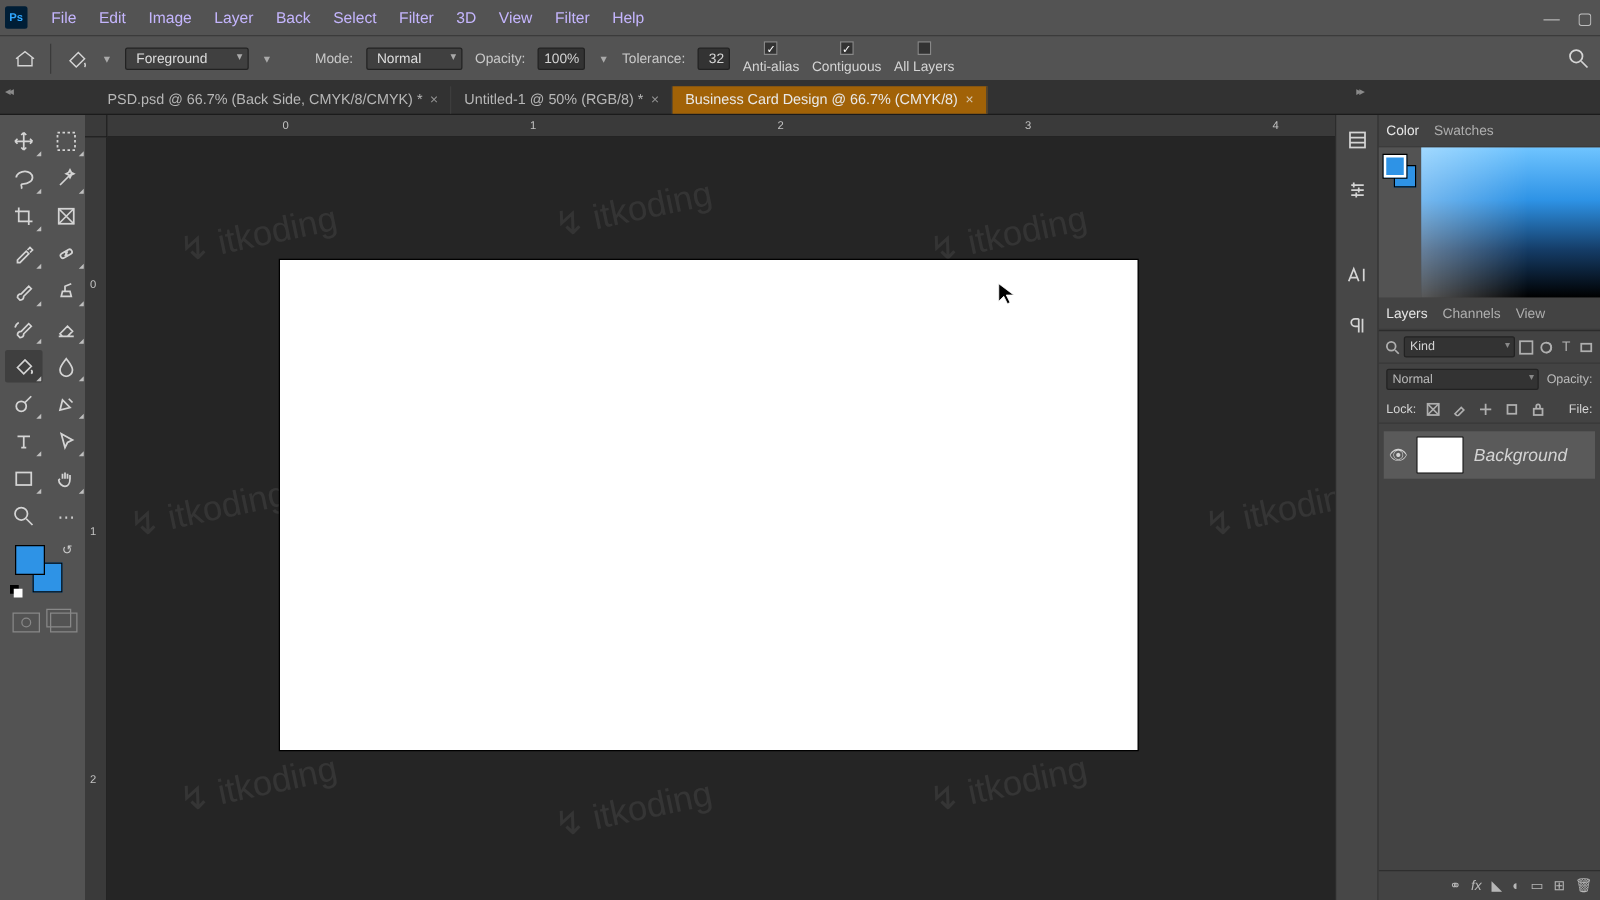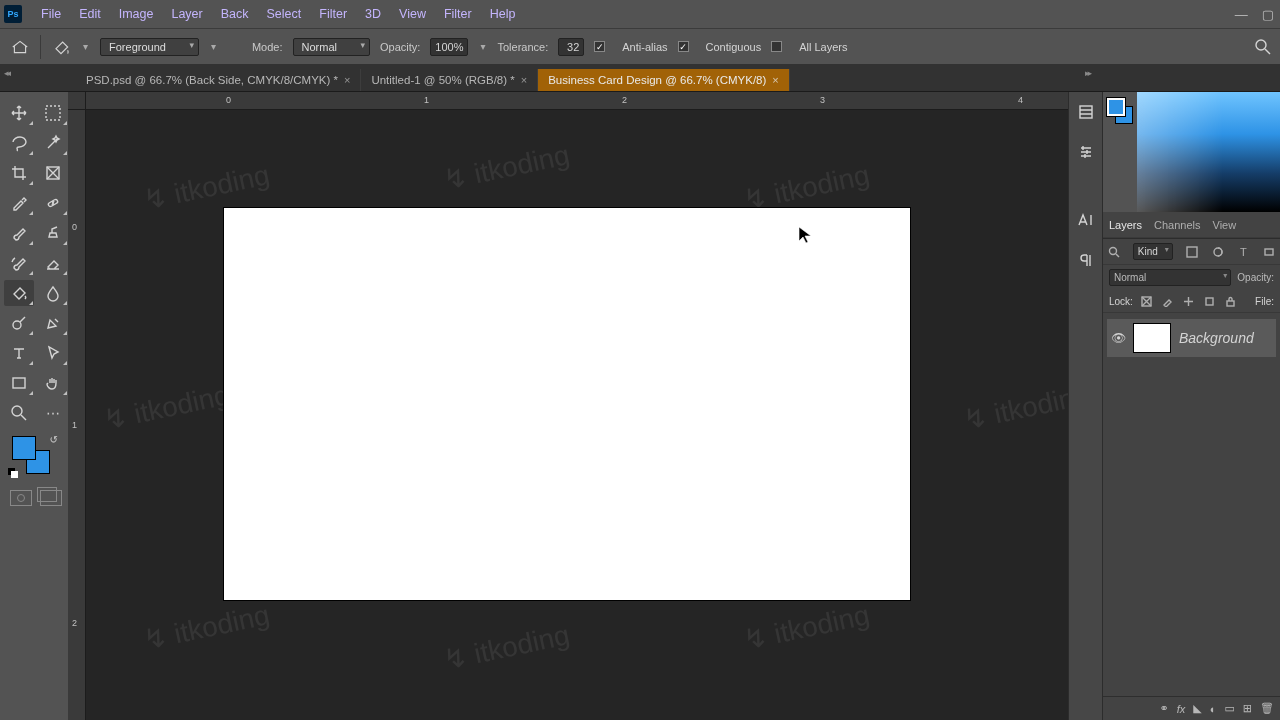--- a/index.html
+++ b/index.html
@@ -13,21 +13,21 @@
 
 
 .optbar { height: 36px; background: #535353; display: flex; align-items: center; padding-left: 10px; gap: 10px; border-top: 1px solid #3b3b3b; position: relative; }
 .home-ico { width: 20px; height: 16px; }
 .bucket-ico { width: 20px; height: 18px; }
 .drop { background: #404040; border: 1px solid #222; padding: 2px 32px 2px 8px; position: relative; font-size: 11px; color: #ddd; border-radius: 2px; }
 .drop::after { content: "▾"; position: absolute; right: 4px; top: 1px; font-size: 9px; color: #aaa; }
 .chev { font-size: 10px; color: #aaa; padding: 0 2px; }
 .olabel { color: #c9c9c9; font-size: 11px; }
 .numbox { background: #333; border: 1px solid #222; padding: 2px 4px; font-size: 11px; display: inline-block; min-width: 36px; text-align: right; border-radius: 2px; }
-.chk { display: flex; align-items: center; gap: 17px; }
+.chk { display: flex; align-items: center; gap: 4px; flex-direction: column; }
 .chk .box { width: 11px; height: 11px; border: 1px solid #888; background: #333; display: flex; align-items: center; justify-content: center; font-size: 9px; color: #fff; }
 .chk .box.on::before { content: "✓"; }
 .searchglass { position: absolute; right: 8px; top: 9px; width: 18px; height: 18px; }
 
 
 .tabstrip { height: 28px; background: #323232; display: flex; align-items: flex-end; padding-left: 76px; gap: 0; border-bottom: 1px solid #1b1b1b; position: relative; }
 .coll-left { position: absolute; left: 4px; top: 4px; color: #8a8a8a; font-size: 9px; letter-spacing: -2px; }
 .coll-right { position: absolute; right: 190px; top: 4px; color: #8a8a8a; font-size: 9px; letter-spacing: -2px; }
 .dtab { padding: 5px 10px; color: #b7b7b7; font-size: 11.5px; display: flex; align-items: center; gap: 6px; border-right: 1px solid #3d3d3d; }
 .dtab.active { background: #a16207; color: #e9e9e9; }
@@ -77,21 +77,21 @@
 .ptab { color: #aeaeae; font-size: 11px; }
 .ptab.active { color: #e6e6e6; }
 .colorpanel { height: 120px; display: flex; background:#535353; }
 .colorpanel .swatch2 { width: 34px; display:flex; align-items:flex-start; justify-content:center; padding-top:6px;}
 .colorpanel .swatch2 div{ position:relative; width:26px; height:26px;}
 .colorpanel .swatch2 .f{position:absolute; width:18px;height:18px; background:#2e93e6; border:2px solid #fff; box-shadow:0 0 0 1px #000; left:0; top:0;}
 .colorpanel .swatch2 .b{position:absolute; width:18px;height:18px; background:#2e93e6; border:1px solid #000; left:8px; top:8px;}
 .gradient { flex:1; background: linear-gradient(to bottom, #6fc4ff 0%, #2e93e6 35%, #153d68 68%, #000 100%); background-blend-mode:normal; position:relative;}
 .gradient::before{ content:""; position:absolute; inset:0; background: linear-gradient(to right, #fff 0%, rgba(255,255,255,0) 60%); opacity:.35; mix-blend-mode: lighten;}
 .layerspanel { flex:1; display:flex; flex-direction:column; background:#434343; border-top:1px solid #2c2c2c;}
-.kindfilter { display:flex; align-items:center; gap:12px; padding:4px 4px; border-bottom:1px solid #383838;}
+.kindfilter { display:flex; align-items:center; gap:2px; padding:4px 4px; border-bottom:1px solid #383838;}
 .minidrop { flex:1; background:#333; border:1px solid #222; padding:2px 14px 2px 4px; font-size:10px; position:relative;border-radius: 2px;}
 .minidrop::after{content:"▾"; position:absolute; right:3px; top:1px; font-size:8px; color:#888;}
 .miniico { width:14px; height:14px; display:flex; align-items:center; justify-content:center; opacity:.75;}
 .blendrow{ display:flex; align-items:center; gap:6px; padding:4px 6px 4px 6px; font-size:10px; color:#bbb;}
 .lockrow { display:flex; align-items:center; gap:7px; padding:4px 6px; font-size:10px; border-bottom:1px solid #383838;}
 .layerlist{ flex:1; padding:6px 4px;}
 .layer { display:flex; align-items:center; background:#5a5a5a; padding:4px; gap:8px;}
 .eye { width:14px; text-align:center; font-size:12px;}
 .thumb { width:38px; height:30px; background:#fff; border:1px solid #000;}
 .lname { font-size:14px; font-style: italic;}
@@ -380,20 +380,24 @@
         </svg>
       </div>
     <div class="dockbtn">
         <svg width="18" height="18" viewBox="0 0 18 18">
           <path class="ico-stroke" d="M10 4v11M13 4v11M10 4H7a3 3 0 000 6h3"></path>
         </svg>
       </div>
   </div>
 
   <div class="panels">
+    <div class="ptabs">
+      <span class="ptab active">Color</span>
+      <span class="ptab">Swatches</span>
+    </div>
     <div class="colorpanel">
       <div class="swatch2">
           <div>
             <div class="b"></div>
             <div class="f"></div>
           </div>
         </div>
       <div class="gradient"></div>
     </div>
 

